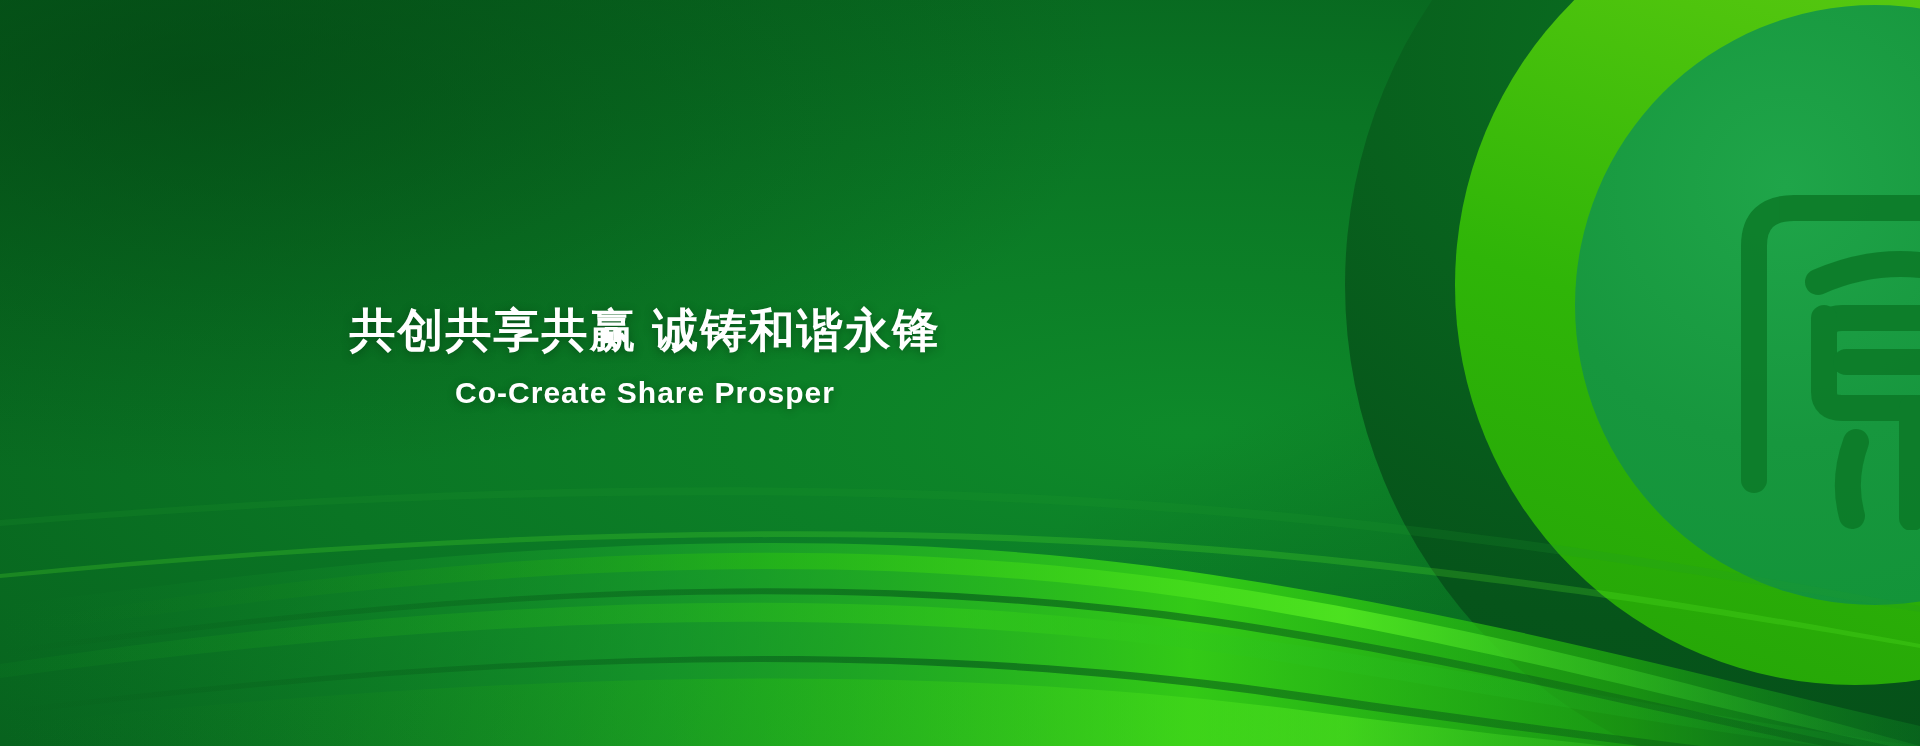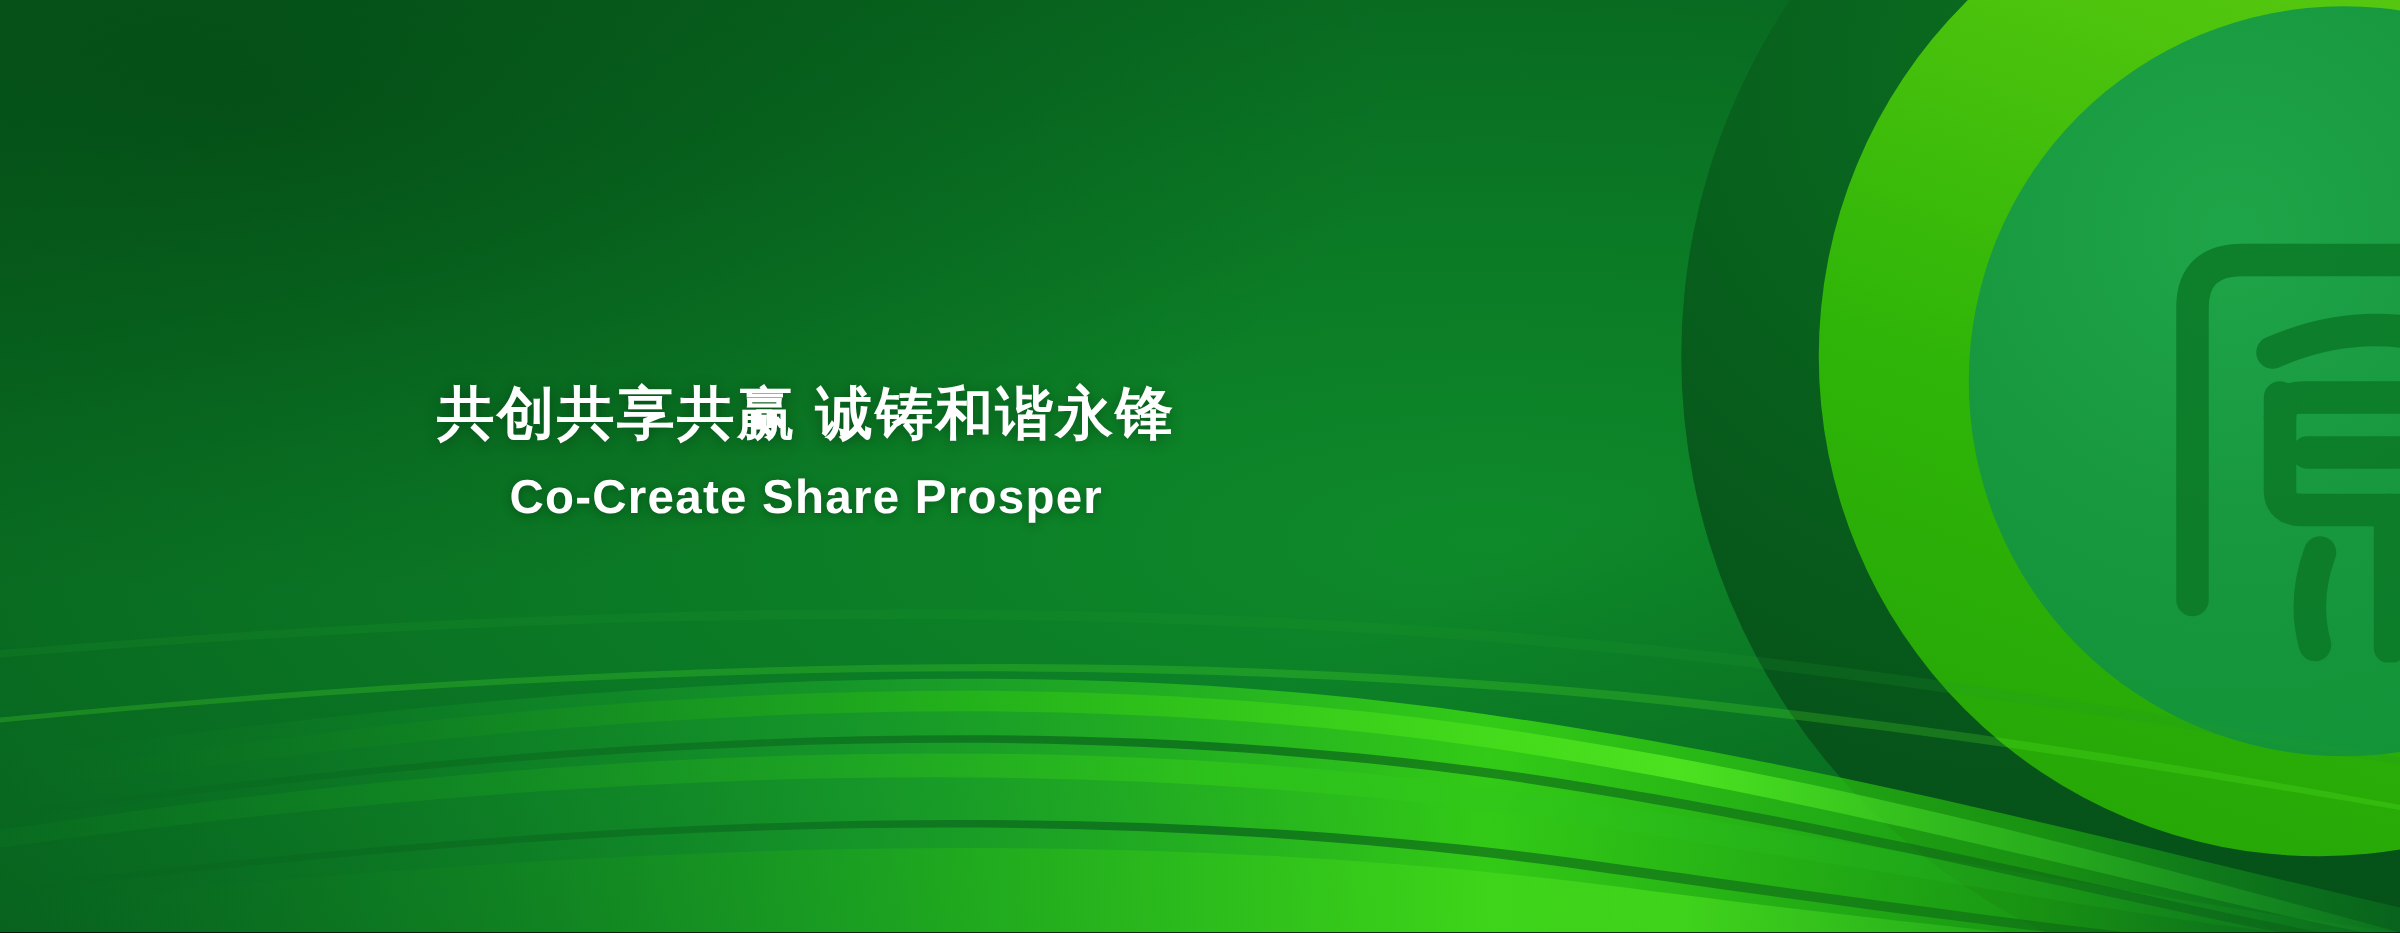--- a/index.html
+++ b/index.html
@@ -96,21 +96,21 @@
     font-size: 46px;
     font-weight: bold;
     letter-spacing: 2px;
     line-height: 1.25;
     text-shadow: 0 2px 10px rgba(0,40,10,0.45);
     white-space: nowrap;
   }
   .slogan-sub {
     display: block;
     color: #ffffff;
-    font-size: 38px;
+    font-size: 30px;
     font-weight: bold;
     letter-spacing: 1px;
     line-height: 1.5;
     margin-top: 10px;
     text-shadow: 0 2px 8px rgba(0,40,10,0.4);
     white-space: nowrap;
   }
 </style>
 </head>
 <body>

